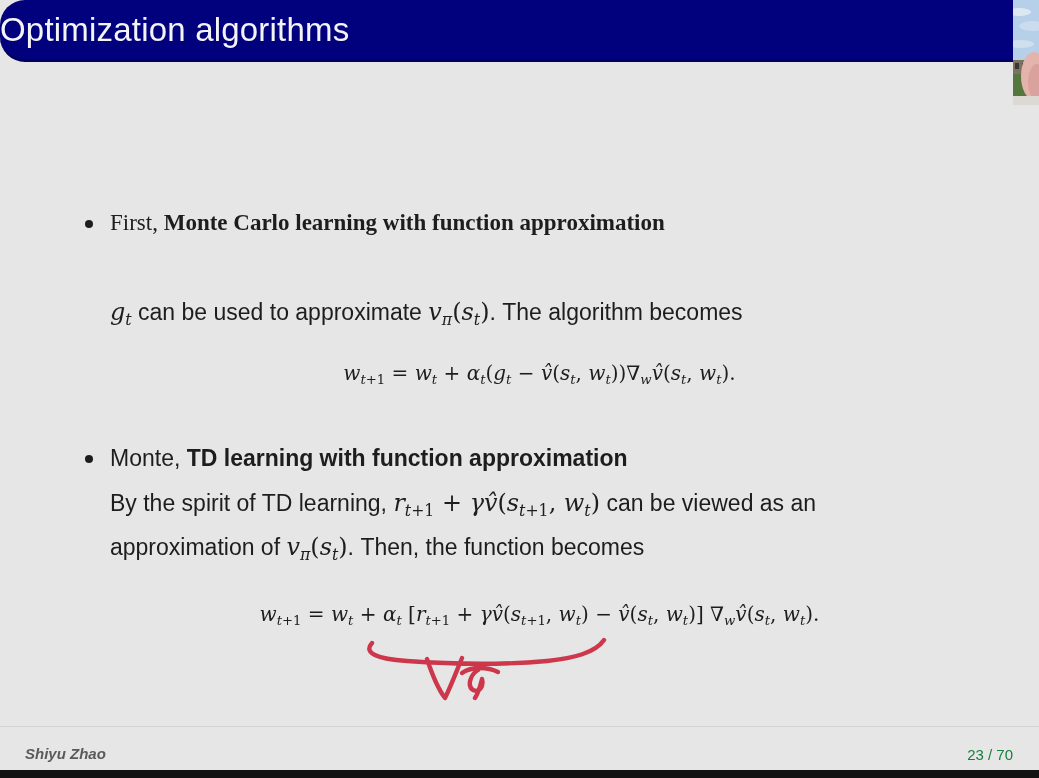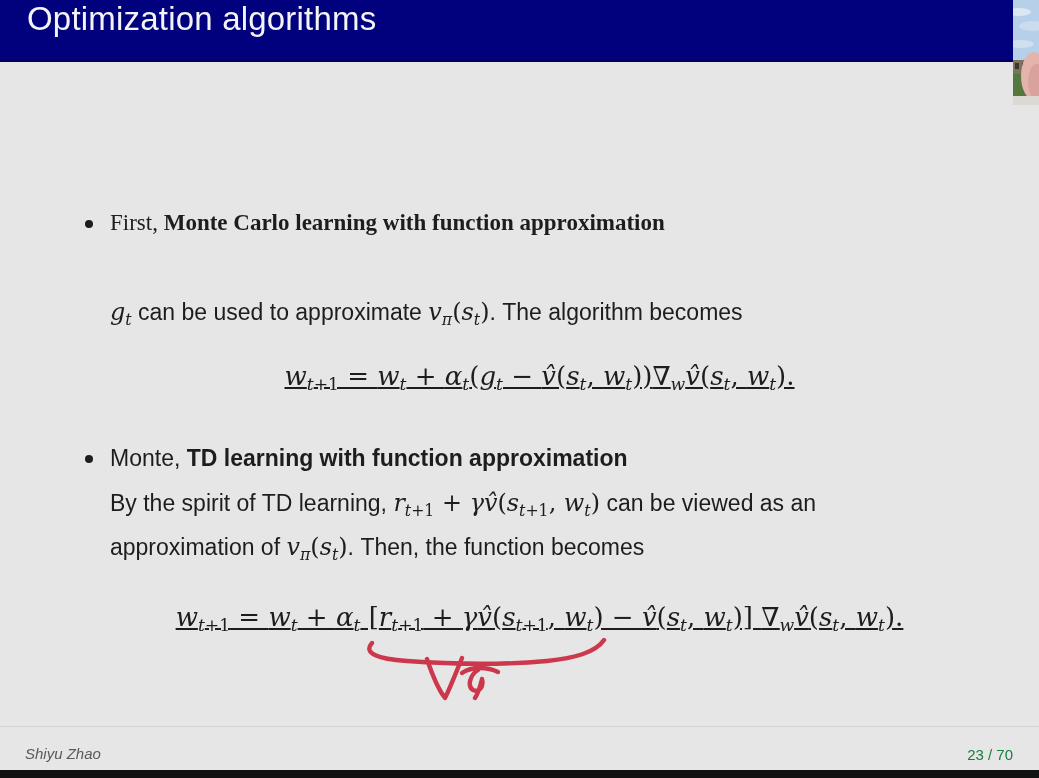--- a/index.html
+++ b/index.html
@@ -8,22 +8,22 @@
     width:1039px;height:778px;
     background:#e6e6e6;
     overflow:hidden;
     font-family:"Liberation Sans",sans-serif;
   }
   
   .header{
     position:absolute;left:0;top:0;right:0;height:62px;
     background:#01017e;
     border-bottom:3px solid #00005c;
-    display:flex;
-    padding-left:27px;box-sizing:border-box;
+    display:flex;align-items:center;
+    box-sizing:border-box;border-radius:25px;
   }
   .header .title{
     color:#f4f4f6;font-size:33px;font-weight:400;letter-spacing:.2px;
     font-family:"Liberation Sans",sans-serif;
   }
   
   .corner-photo{position:absolute;top:0;left:1013px;width:26px;height:105px;z-index:5;}
   
   .text-line{
     position:absolute;white-space:nowrap;
@@ -37,29 +37,29 @@
   
   .math-inline{font-size:104%;}
   .m-v,.m-u,.m-vs,.m-us{
     font-family:"DejaVu Serif","DejaVu Sans",serif;white-space:pre;
   }
   .m-v{font-style:italic;}
   .m-vs{font-style:italic;font-size:66%;vertical-align:-0.3em;}
   .m-us{font-size:66%;vertical-align:-0.3em;}
   .formula{
     position:absolute;left:40px;right:0;text-align:center;
-    font-size:26px;color:#1d1d1d;white-space:nowrap;text-decoration:underline;
+    font-size:20px;color:#1d1d1d;white-space:nowrap;
   }
   
   .annotation-svg{position:absolute;left:0;top:0;width:1039px;height:778px;pointer-events:none;z-index:6;}
   
   .footer-rule{position:absolute;left:0;right:0;top:726px;height:1px;background:#d2d2d2;}
   .footer-author{
     position:absolute;left:25px;top:745px;
-    font-size:15px;font-style:italic;color:#5a5a5a;
+    font-size:15px;font-style:italic;color:#5a5a5a;font-weight:bold;
   }
   .footer-page{
     position:absolute;right:26px;top:746px;
     font-size:15px;color:#15803d;
   }
   .bottom-bar{position:absolute;left:0;right:0;bottom:0;height:8px;background:#121212;}
 </style>
 </head>
 <body>
 

